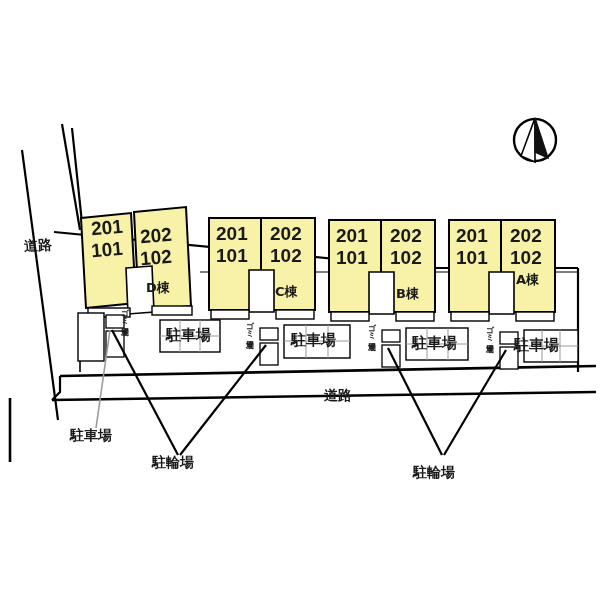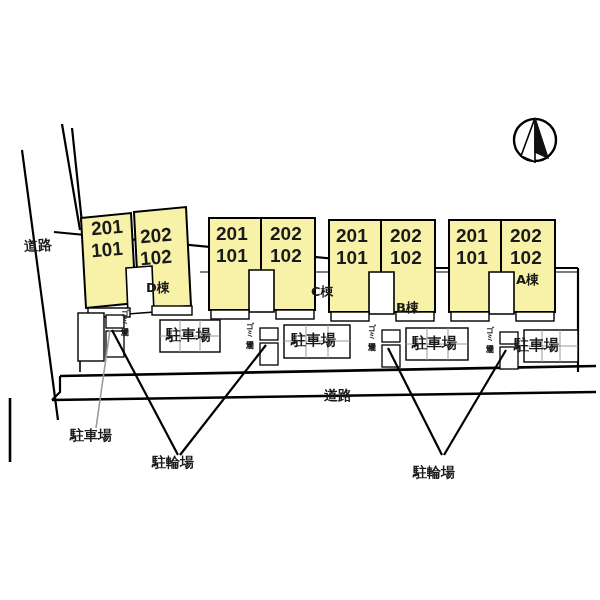--- a/index.html
+++ b/index.html
@@ -178,27 +178,27 @@
   <div class="txt unit-num" style="left:91px;top:218px;transform:rotate(-5deg);">201</div>
   <div class="txt unit-num" style="left:91px;top:240px;transform:rotate(-5deg);">101</div>
   <div class="txt unit-num" style="left:140px;top:226px;transform:rotate(-5deg);">202</div>
   <div class="txt unit-num" style="left:140px;top:248px;transform:rotate(-5deg);">102</div>
   <div class="txt bldg-label" style="left:146px;top:281px;">D棟</div>
 
   <div class="txt unit-num" style="left:216px;top:224px;">201</div>
   <div class="txt unit-num" style="left:216px;top:246px;">101</div>
   <div class="txt unit-num" style="left:270px;top:224px;">202</div>
   <div class="txt unit-num" style="left:270px;top:246px;">102</div>
-  <div class="txt bldg-label" style="left:275px;top:285px;margin-left:36px;">C棟</div>
+  <div class="txt bldg-label" style="left:275px;top:285px;">C棟</div>
 
   <div class="txt unit-num" style="left:336px;top:226px;">201</div>
   <div class="txt unit-num" style="left:336px;top:248px;">101</div>
   <div class="txt unit-num" style="left:390px;top:226px;">202</div>
   <div class="txt unit-num" style="left:390px;top:248px;">102</div>
-  <div class="txt bldg-label" style="left:396px;top:301px;">B棟</div>
+  <div class="txt bldg-label" style="left:396px;top:287px;">B棟</div>
 
   <div class="txt unit-num" style="left:456px;top:226px;">201</div>
   <div class="txt unit-num" style="left:456px;top:248px;">101</div>
   <div class="txt unit-num" style="left:510px;top:226px;">202</div>
   <div class="txt unit-num" style="left:510px;top:248px;">102</div>
   <div class="txt bldg-label" style="left:516px;top:273px;">A棟</div>
 
   <div class="txt gomi-label" style="left:120px;top:303px;height:42px;">ゴミ置場</div>
   <div class="txt gomi-label" style="left:245px;top:316px;height:42px;">ゴミ置場</div>
   <div class="txt gomi-label" style="left:367px;top:318px;height:42px;">ゴミ置場</div>

